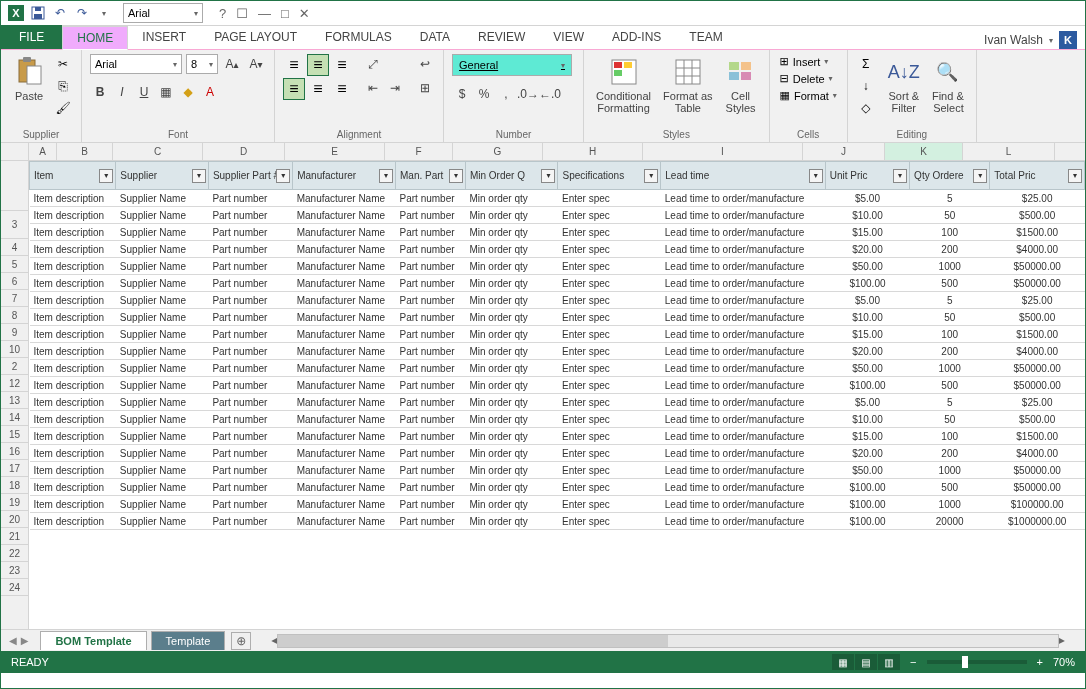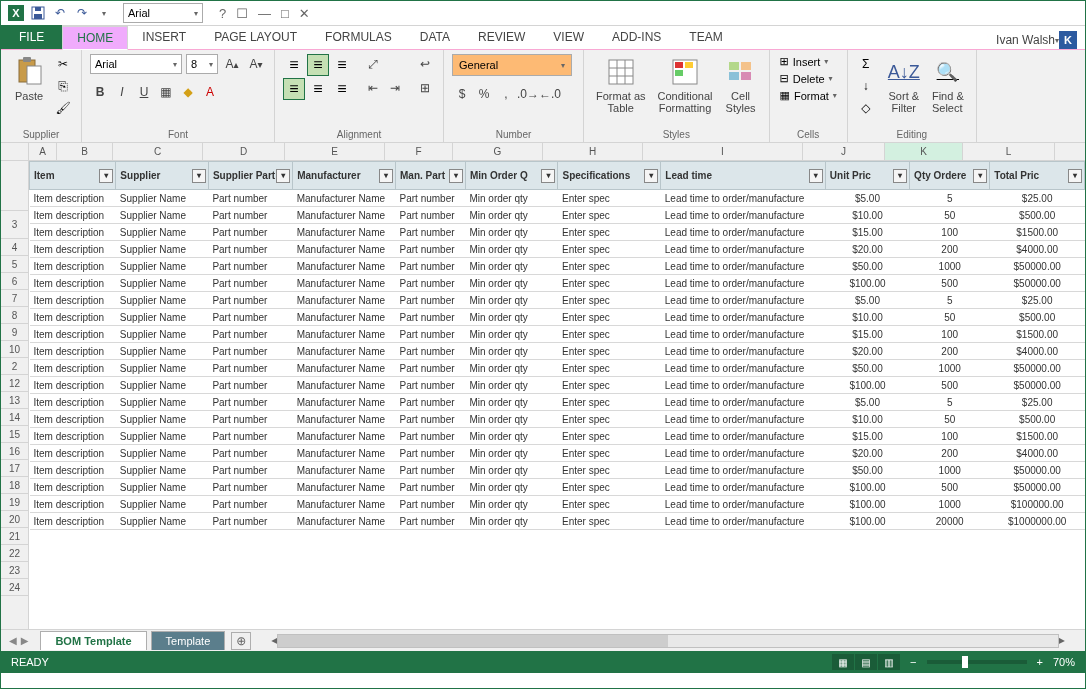--- a/index.html
+++ b/index.html
@@ -13,62 +13,62 @@
 .font-selector-qat { width: 80px; height: 20px; border: 1px solid #ababab; font-size: 11px; padding: 1px 4px; display: flex; align-items: center; justify-content: space-between; margin-left: 6px; background: #fff; }
 .title-text { flex: 1; text-align: center; font-size: 12px; color: #444; }
 .window-controls { display: flex; gap: 10px; padding: 0 10px; align-items: center; }
 .window-controls span { font-size: 13px; color: #666; cursor: pointer; }
 
 
 .ribbon-tabs { height: 24px; background: #fff; display: flex; align-items: flex-end; border-bottom: 1px solid #f9a8d4; }
 .file-tab { background: #217346; color: #fff; padding: 4px 18px; font-size: 12px; height: 24px; display: flex; align-items: center; }
 .tab { padding: 4px 14px; font-size: 12px; color: #444; cursor: pointer; height: 24px; display: flex; align-items: center; }
 .tab.active { color: #217346; border: 1px solid #d4d4d4; border-bottom: 1px solid #fff; background: #f0abfc; position: relative; top: 1px; }
-.user-area { margin-left: auto; display: flex; align-items: center; padding-right: 8px; font-size: 12px; color: #444; }
+.user-area { margin-left: auto; display: flex; align-items: center; gap: 6px; padding-right: 8px; font-size: 12px; color: #444; }
 .user-badge { background: #2c5aa0; color: #fff; width: 18px; height: 18px; display: flex; align-items: center; justify-content: center; font-size: 11px; font-weight: bold; }
 
 
 .ribbon { height: 93px; background: #f1f1f1; border-bottom: 1px solid #d4d4d4; display: flex; }
 .ribbon-group { border-right: 1px solid #d4d4d4; padding: 4px 8px 2px; display: flex; flex-direction: column; justify-content: space-between; }
 .ribbon-group-label { font-size: 10px; color: #666; text-align: center; padding-top: 2px; }
 .group-content { display: flex; gap: 4px; flex: 1; align-items: flex-start; }
 .big-btn { display: flex; flex-direction: column; align-items: center; gap: 2px; padding: 2px 4px; cursor: pointer; }
-.big-btn-icon { width: 32px; height: 32px; display: flex; align-items: center; justify-content: center; font-size: 24px; text-decoration: underline; }
+.big-btn-icon { width: 32px; height: 32px; display: flex; align-items: center; justify-content: center; font-size: 24px; }
 .big-btn-label { font-size: 11px; color: #444; }
 .small-btns { display: flex; flex-direction: column; gap: 2px; }
 .small-btn { width: 20px; height: 20px; display: flex; align-items: center; justify-content: center; font-size: 12px; cursor: pointer; }
 .font-row { display: flex; gap: 4px; align-items: center; }
 .font-combo { border: 1px solid #ababab; background: #fff; font-size: 11px; padding: 1px 4px; height: 20px; display: flex; align-items: center; justify-content: space-between; }
 .font-name { width: 92px; }
 .font-size { width: 32px; }
 .btn-row { display: flex; gap: 2px; margin-top: 4px; }
 .fmt-btn { width: 20px; height: 20px; display: flex; align-items: center; justify-content: center; font-size: 12px; cursor: pointer; color: #444; }
 .align-grid { display: grid; grid-template-columns: repeat(3, 22px); grid-template-rows: repeat(2, 22px); gap: 2px; }
 .align-btn { display: flex; align-items: center; justify-content: center; cursor: pointer; }
 .align-btn.active { background: #c5e0b4; border: 1px solid #217346; }
-.number-combo { border: 1px solid #ababab; background: #fdba74; font-size: 11px; padding: 2px 6px; width: 120px; height: 22px; display: flex; align-items: center; justify-content: space-between; }
+.number-combo { border: 1px solid #ababab; background: #5eead4; font-size: 11px; padding: 2px 6px; width: 120px; height: 22px; display: flex; align-items: center; justify-content: space-between; text-decoration: underline; }
 .cells-btns { display: flex; flex-direction: column; gap: 2px; font-size: 11px; }
 .cells-btn { display: flex; align-items: center; gap: 4px; padding: 1px 2px; cursor: pointer; }
 
 
 .col-headers { height: 18px; background: #f0f0f0; display: flex; border-bottom: 1px solid #d4d4d4; }
 .corner { width: 28px; border-right: 1px solid #d4d4d4; }
 .col-h { border-right: 1px solid #d4d4d4; font-size: 10px; color: #555; display: flex; align-items: center; justify-content: center; }
 .col-h.active { background: #d3f0e0; }
 
 
 .sheet-area { display: flex; height: 468px; background: #fff; }
 .row-headers { width: 28px; background: #f0f0f0; border-right: 1px solid #d4d4d4; }
 .row-h { height: 17px; border-bottom: 1px solid #d4d4d4; font-size: 10px; color: #555; display: flex; align-items: center; justify-content: center; }
 .row-h.first { height: 50px; }
 .row-h.header-row { height: 28px; }
 .sheet-content { flex: 1; overflow: hidden; position: relative; }
 .sheet-title { font-size: 22px; color: #3a7040; padding: 12px 0 10px 8px; height: 50px; font-weight: normal; }
 .data-table { width: 100%; border-collapse: collapse; font-size: 10px; }
-.data-table th { background: #dce6ea; border: 1px solid #b8c5ca; padding: 4px 4px; text-align: left; font-weight: bold; color: #333; height: 28px; position: relative; }
+.data-table th { background: #dce6ea; border: 1px solid #b8c5ca; padding: 4px 4px; text-align: left; font-weight: normal; color: #333; height: 28px; position: relative; }
 .filter-arrow { position: absolute; right: 2px; top: 50%; transform: translateY(-50%); width: 14px; height: 14px; border: 1px solid #888; background: #f5f5f5; display: flex; align-items: center; justify-content: center; font-size: 8px; }
 .data-table td { border-bottom: 1px solid #d8d8d8; padding: 2px 4px; height: 17px; color: #333; }
 .data-table td.num { text-align: center; }
 
 
 .sheet-tabs-bar { height: 22px; background: #f0f0f0; display: flex; align-items: center; border-top: 1px solid #d4d4d4; }
 .sheet-nav { display: flex; gap: 4px; padding: 0 8px; font-size: 10px; color: #888; }
 .sheet-tab { padding: 3px 14px; font-size: 11px; border: 1px solid #aeaeae; border-bottom: none; background: #fff; color: #217346; font-weight: bold; cursor: pointer; margin-left: 4px; }
 .sheet-tab.inactive { background: #5b7e8c; color: #fff; font-weight: normal; }
 .add-sheet { width: 20px; height: 18px; display: flex; align-items: center; justify-content: center; border: 1px solid #aeaeae; margin-left: 6px; cursor: pointer; font-size: 12px; color: #666; }
@@ -238,40 +238,40 @@
     </div>
     <div class="ribbon-group-label">Number</div>
   </div>
 
   <div class="ribbon-group">
     <div class="group-content">
       <div class="big-btn">
         <div class="big-btn-icon">
             <svg width="28" height="28">
               <rect x="2" y="2" width="24" height="24" fill="#fff" stroke="#888"></rect>
+              <rect x="4" y="4" width="8" height="6" fill="#d33"></rect>
+              <rect x="14" y="4" width="8" height="6" fill="#fc3"></rect>
+              <rect x="4" y="12" width="8" height="6" fill="#6c6"></rect>
+            </svg>
+          </div>
+        <div class="big-btn-label" style="white-space:pre-line;text-align:center;line-height:1.1">Conditional
+Formatting</div>
+      </div>
+      <div class="big-btn">
+        <div class="big-btn-icon">
+            <svg width="28" height="28">
+              <rect x="2" y="2" width="24" height="24" fill="#fff" stroke="#888"></rect>
               <line x1="2" y1="10" x2="26" y2="10" stroke="#888"></line>
               <line x1="2" y1="18" x2="26" y2="18" stroke="#888"></line>
               <line x1="10" y1="2" x2="10" y2="26" stroke="#888"></line>
               <line x1="18" y1="2" x2="18" y2="26" stroke="#888"></line>
             </svg>
           </div>
         <div class="big-btn-label" style="white-space:pre-line;text-align:center;line-height:1.1">Format as
 Table</div>
-      </div>
-      <div class="big-btn">
-        <div class="big-btn-icon">
-            <svg width="28" height="28">
-              <rect x="2" y="2" width="24" height="24" fill="#fff" stroke="#888"></rect>
-              <rect x="4" y="4" width="8" height="6" fill="#d33"></rect>
-              <rect x="14" y="4" width="8" height="6" fill="#fc3"></rect>
-              <rect x="4" y="12" width="8" height="6" fill="#6c6"></rect>
-            </svg>
-          </div>
-        <div class="big-btn-label" style="white-space:pre-line;text-align:center;line-height:1.1">Conditional
-Formatting</div>
       </div>
       <div class="big-btn">
         <div class="big-btn-icon">
             <svg width="28" height="28">
               <rect x="2" y="4" width="10" height="8" fill="#b4d88a"></rect>
               <rect x="14" y="4" width="10" height="8" fill="#f4c28a"></rect>
               <rect x="2" y="14" width="10" height="8" fill="#8ac1d8"></rect>
               <rect x="14" y="14" width="10" height="8" fill="#d88ab4"></rect>
             </svg>
           </div>
@@ -310,21 +310,21 @@
         <div class="small-btn">↓</div>
         <div class="small-btn">◇</div>
       </div>
       <div class="big-btn">
         <div class="big-btn-icon" style="font-size:18px;color:#3b5998">A↓Z</div>
         <div class="big-btn-label" style="white-space:pre-line;text-align:center;line-height:1.1">Sort &amp;
 Filter</div>
       </div>
       <div class="big-btn">
         <div class="big-btn-icon" style="font-size:18px">🔍</div>
-        <div class="big-btn-label" style="white-space:pre-line;text-align:left;line-height:1.1">Find &amp;
+        <div class="big-btn-label" style="white-space:pre-line;text-align:right;line-height:1.1">Find &amp;
 Select</div>
       </div>
     </div>
     <div class="ribbon-group-label">Editing</div>
   </div>
 </div>
 
 <div class="col-headers">
   <div class="corner"></div>
   <div id="col-headers-container" style="display:flex">

